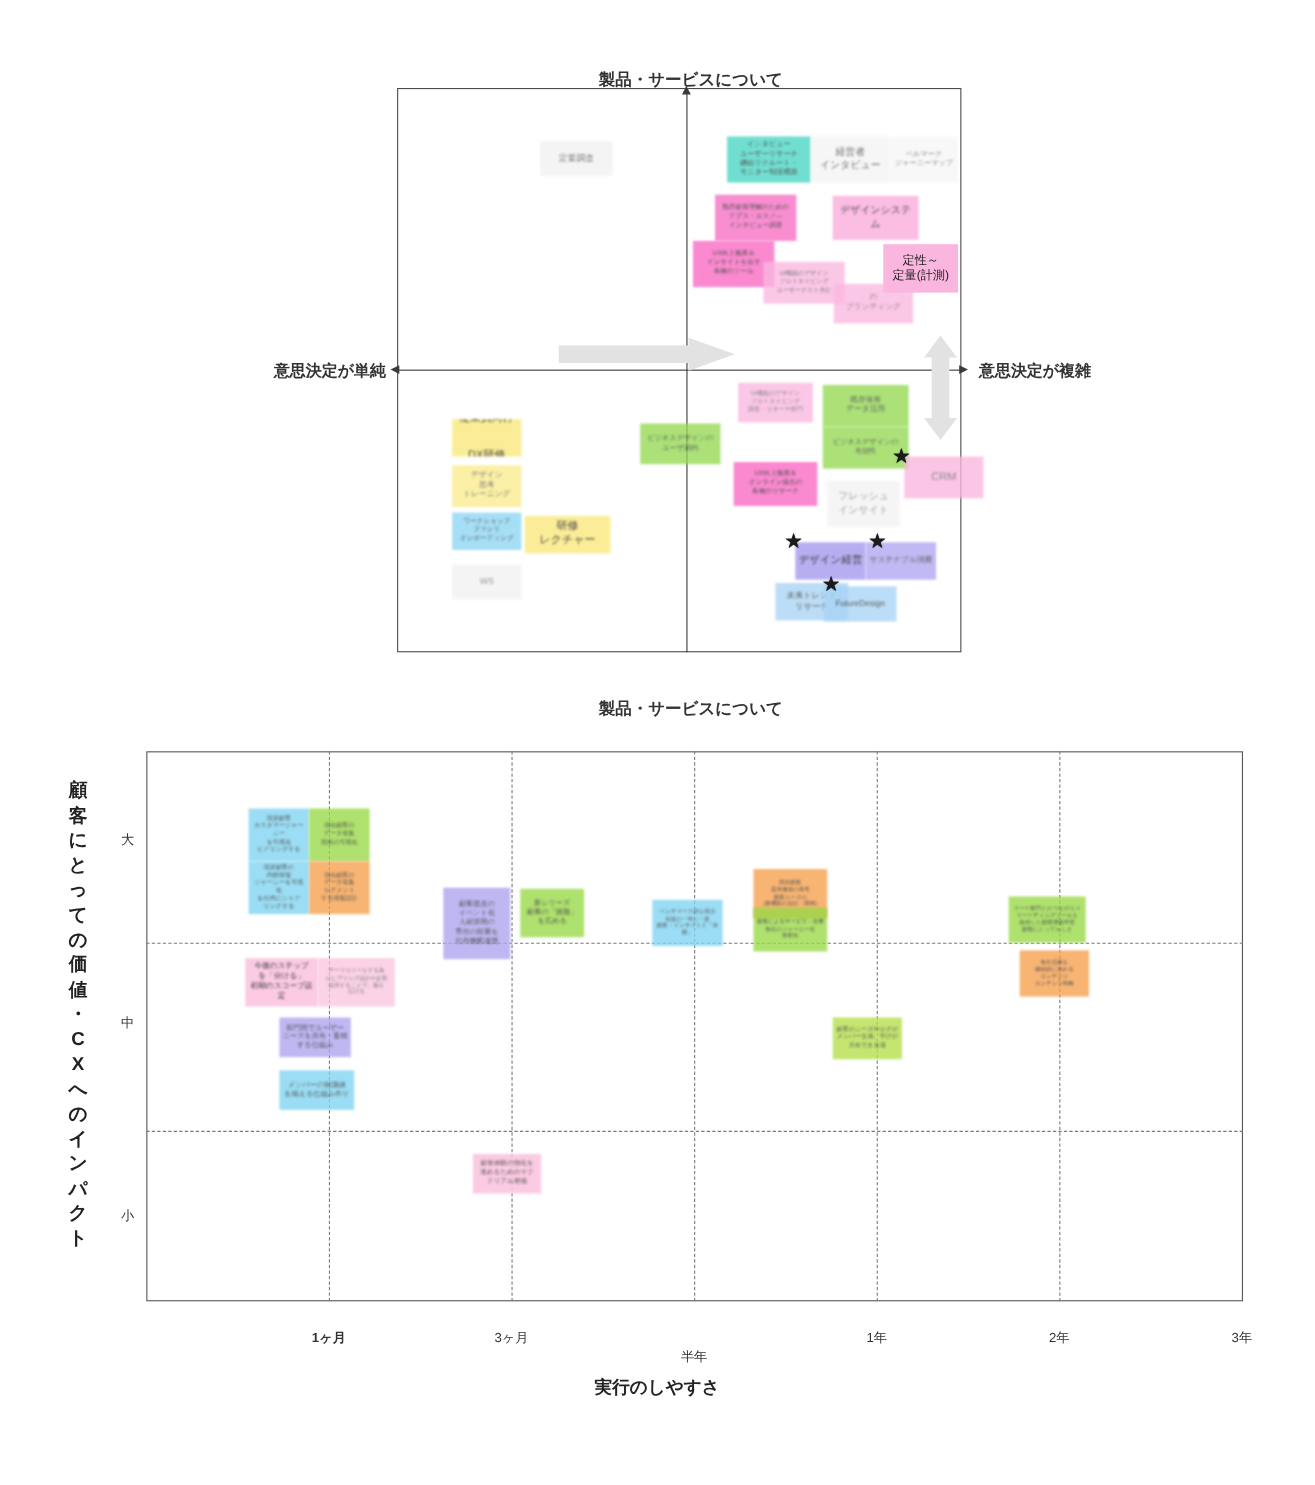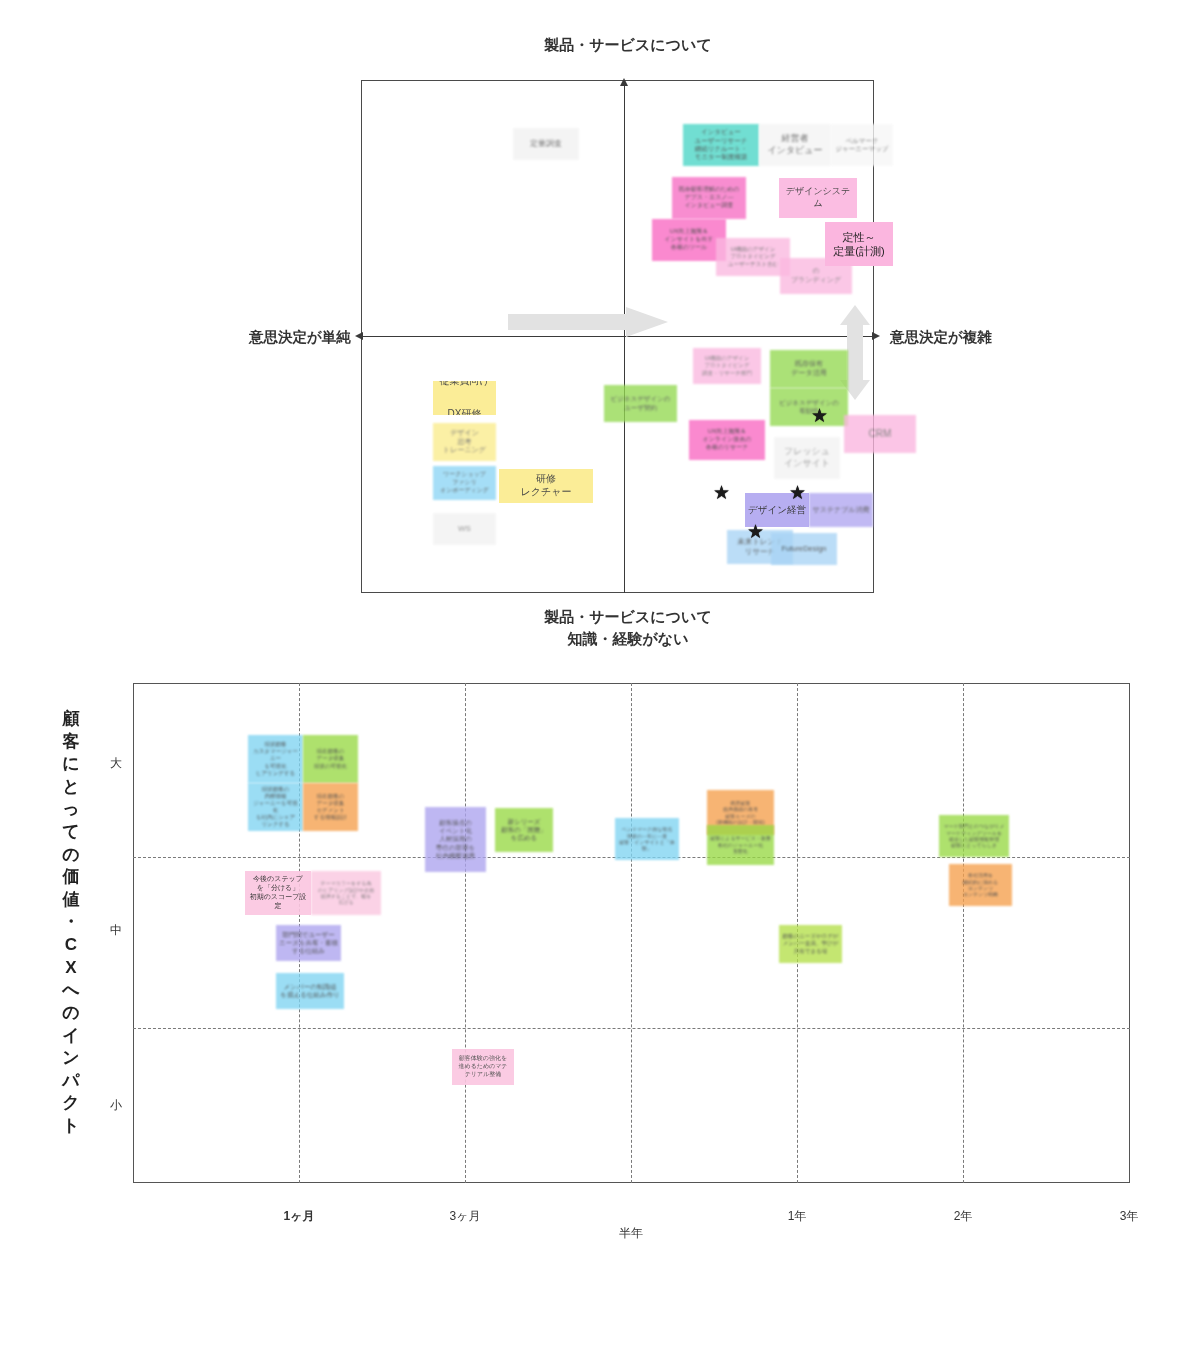--- a/index.html
+++ b/index.html
@@ -7,21 +7,21 @@
     width:1195px;height:1350px;background:#ffffff;
     font-family:"Liberation Sans","DejaVu Sans",sans-serif;
     color:#2b2b2b;position:relative;overflow:hidden;
   }
   .stage{position:absolute;left:0;top:0;width:1195px;height:1350px;}
 
   
   #matrix-section{position:absolute;left:0;top:0;width:1195px;height:660px;}
   .mx-title{
     position:absolute;text-align:center;font-size:15px;font-weight:700;
-    line-height:1.45;color:#333;width:400px;
+    line-height:1.45;color:#333;width:400px;margin-top:28px;
   }
   #mx-top-label{left:428px;top:34px;}
   #mx-bottom-label{left:428px;top:606px;}
   .mx-side-label{
     position:absolute;font-size:14.5px;font-weight:700;color:#333;white-space:nowrap;
   }
   #mx-left-label{left:249px;top:328px;}
   #mx-right-label{left:890px;top:328px;}
 
   #mx-frame{
@@ -57,21 +57,21 @@
     border-left:15px solid transparent;border-right:15px solid transparent;border-bottom:20px solid #e2e2e2;
   }
   #mx-arrow-v .head-down{
     position:absolute;left:0;bottom:0;width:0;height:0;
     border-left:15px solid transparent;border-right:15px solid transparent;border-top:20px solid #e2e2e2;
   }
 
   .note{
     position:absolute;box-sizing:border-box;display:flex;flex-direction:column;
     align-items:center;justify-content:center;text-align:center;
-    line-height:1.28;overflow:hidden;padding:2px 3px;word-break:break-all;margin-left:22px;
+    line-height:1.28;overflow:hidden;padding:2px 3px;word-break:break-all;
   }
   .note span{display:block;width:100%;}
   .blurry{filter:blur(1.15px);opacity:.78;}
   .blurry-soft{filter:blur(.75px);opacity:.9;}
 
   .star{
     position:absolute;color:#1b1b1b;font-size:19px;line-height:1;
     text-shadow:0 0 1px #000;z-index:40;
   }
 
@@ -107,21 +107,20 @@
 <div class="stage">
 
   <div id="matrix-section">
 
     <div class="mx-title" id="mx-top-label">
       <div>製品・サービスについて</div>
     </div>
 
     <div class="mx-title" id="mx-bottom-label">
       <div>製品・サービスについて</div>
-      <div>知識・経験がない</div>
     </div>
 
     <div class="mx-side-label" id="mx-left-label">意思決定が単純</div>
     <div class="mx-side-label" id="mx-right-label">意思決定が複雑</div>
 
     <div id="mx-frame"></div>
     <div id="mx-vaxis"></div>
     <div id="mx-vaxis-head"></div>
     <div id="mx-haxis"></div>
     <div id="mx-haxis-left"></div>
@@ -230,21 +229,21 @@
         <div class="note blurry" style="left: 411px; top: 423px; width: 63px; height: 38px; background: rgb(251, 236, 140); color: rgb(85, 85, 85); font-size: 7px;">
           <span>デザイン</span>
           <span>思考</span>
           <span>トレーニング</span>
         </div>
         <div class="note blurry" style="left: 411px; top: 466px; width: 63px; height: 34px; background: rgb(141, 214, 245); color: rgb(51, 51, 51); font-size: 6px;">
           <span>ワークショップ</span>
           <span>ファシリ</span>
           <span>オンボーディング</span>
         </div>
-        <div class="note blurry-soft" style="left: 477px; top: 469px; width: 94px; height: 34px; background: rgb(251, 236, 140); color: rgb(51, 51, 51); font-size: 10px;">
+        <div class="note blurry-soft" style="left: 477px; top: 469px; width: 78px; height: 34px; background: rgb(251, 236, 140); color: rgb(51, 51, 51); font-size: 10px;">
           <span>研修</span>
           <span>レクチャー</span>
         </div>
         <div class="note blurry" style="left: 411px; top: 513px; width: 63px; height: 32px; background: rgb(242, 242, 242); color: rgb(119, 119, 119); font-size: 8px;">
           <span>WS</span>
         </div>
       </div>
     <div id="matrix-stars-layer">
         <div class="star" style="left: 811px; top: 406px;">★</div>
         <div class="star" style="left: 713px; top: 483px;">★</div>
@@ -388,15 +387,16 @@
           <span>メンバーの知識値</span>
           <span>を揃える仕組み作り</span>
         </div>
         <div class="note blurry-soft" style="left: 430px; top: 389px; width: 62px; height: 36px; background: rgb(251, 198, 224); color: rgb(68, 68, 68); font-size: 6px;">
           <span>顧客体験の強化を</span>
           <span>進めるためのマテ</span>
           <span>テリアル整備</span>
         </div>
       </div>
 
+    <div id="rm-xlabel">実行のしやすさ</div>
   </div>
 
 </div>
 
 </body></html>

